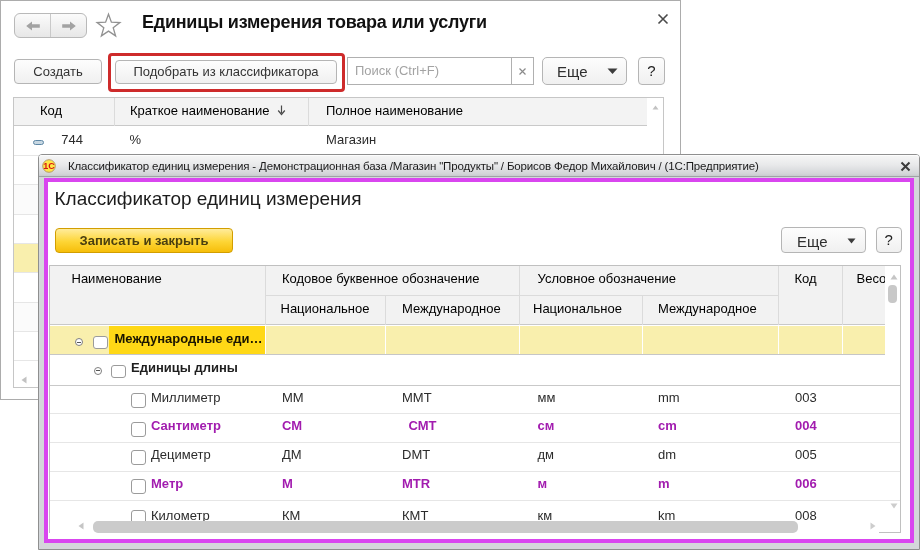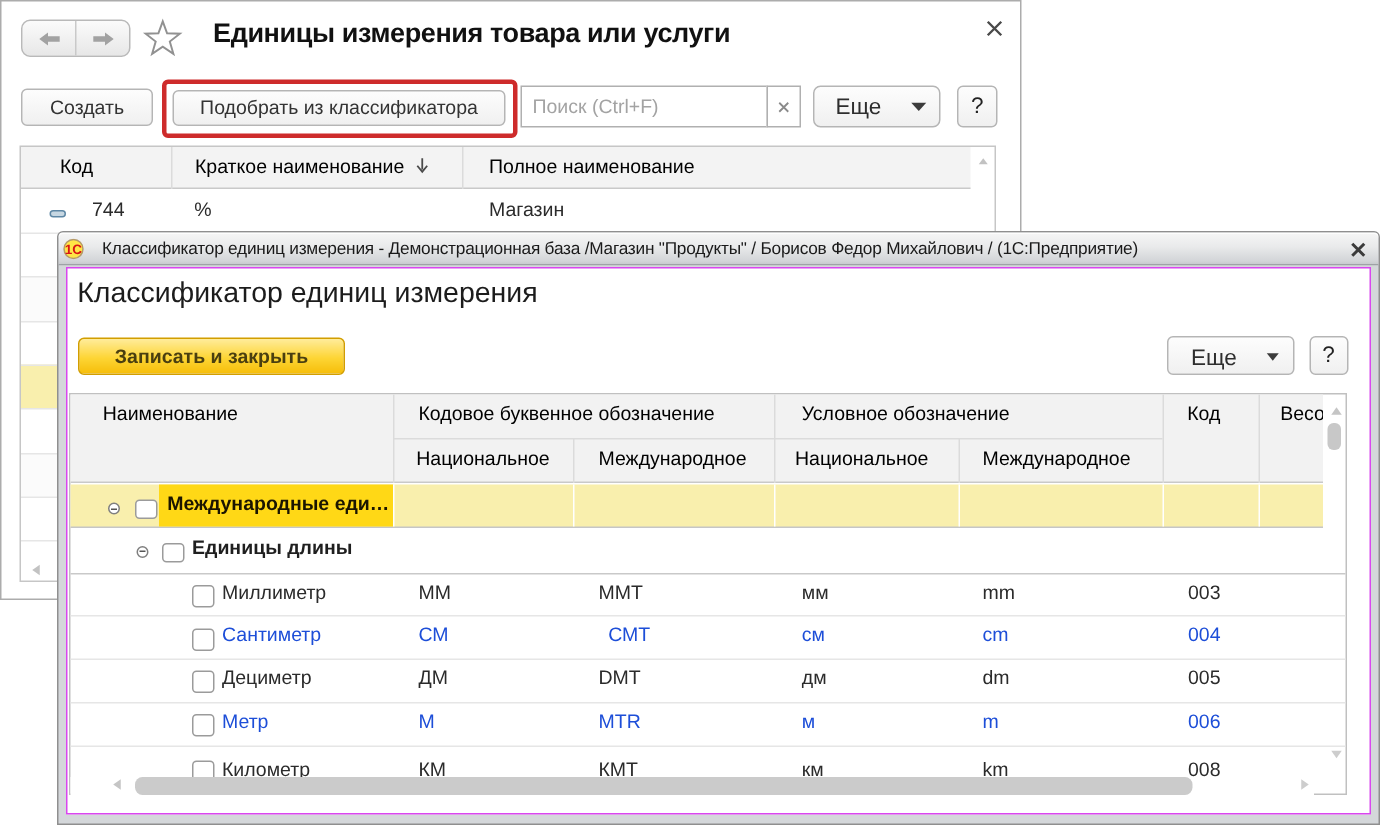--- a/index.html
+++ b/index.html
@@ -3,21 +3,21 @@
 <meta charset="utf-8">
 <style>
 * { margin:0; padding:0; box-sizing:border-box; }
 html,body { width:921px; height:550px; background:#fff; font-family:"Liberation Sans", sans-serif; overflow:hidden; }
 .abs { position:absolute; }
 #bgwin { position:absolute; left:0; top:0; width:681px; height:400px; border:1px solid #ACACAC; background:#fff; }
 #fgwin { position:absolute; left:38px; top:154px; width:882px; height:396px; border:1px solid #8F8F8F; border-radius:4px 4px 0 0; background:#D4D7DA; z-index:5; }
 .btn { position:absolute; border:1px solid #B5B5B5; border-radius:4px; background:linear-gradient(#FDFDFD,#F0F0F0); color:#333; font-size:13px; text-align:center; }
 .hdrtxt { position:absolute; color:#000000; font-size:13px; white-space:nowrap; }
 .celltxt { position:absolute; font-size:13px; white-space:nowrap; color:#2B2B2B; }
-.blue { color:#1d4ed8; }
+.blue { color:#a21caf;font-weight:bold; }
 .cb { position:absolute; width:15px; height:15px; border:1px solid #9B9B9B; border-radius:3px; background:#fff; }
 .exp { position:absolute; width:8px; height:8px; border:1px solid #7F7F7F; border-radius:50%; background:#fff; }
 .exp::after { content:""; position:absolute; left:1px; top:2.5px; width:4px; height:1px; background:#555; }
 .vline { position:absolute; width:1px; background:#DBDBDB; }
 .hline { position:absolute; height:1px; background:#E6E6E6; }
 </style>
 </head>
 <body>
 
 <div id="bgwin">
@@ -102,21 +102,21 @@
 
   <svg class="abs" style="left:3px;top:4px;" width="14" height="14" viewBox="0 0 14 14">
     <circle cx="7" cy="7" r="6.3" fill="#FFE646" stroke="#B59A68" stroke-width="1"></circle>
     <text x="7" y="10.2" font-size="9" font-weight="bold" fill="#D81515" text-anchor="middle" font-family="Liberation Sans">1С</text>
   </svg>
   <div class="abs" style="left:29px;top:0;line-height:22px;font-size:11.5px;letter-spacing:-0.15px;color:#1A1A1A;white-space:nowrap;">Классификатор единиц измерения - Демонстрационная база /Магазин "Продукты" / Борисов Федор Михайлович /  (1С:Предприятие)</div>
   <svg class="abs" style="left:861px;top:6px;" width="11" height="11" viewBox="0 0 11 11">
     <path d="M1.5 1.5 L9.5 9.5 M9.5 1.5 L1.5 9.5" stroke="#3B3B3B" stroke-width="2"></path>
   </svg>
 
-  <div class="abs" style="left:5px;top:23px;width:870px;height:365px;background:#fff;border:1px solid #d946ef;">
+  <div class="abs" style="left:5px;top:23px;width:870px;height:365px;background:#fff;border:4px solid #d946ef;">
 
     <div class="abs" style="left:6.5px;top:6px;font-size:19px;color:#1C1C1C;">Классификатор единиц измерения</div>
 
     <div class="abs" style="left:7px;top:45.5px;width:178px;height:25.5px;border:1px solid #D29E00;border-radius:4px;background:linear-gradient(#FFEC9B,#FDD535 55%,#F6BE0A);font-size:13px;font-weight:bold;color:#4A3F10;text-align:center;line-height:24px;">Записать и закрыть</div>
     <div class="btn" style="left:732.5px;top:45px;width:85px;height:25.5px;border-radius:4px;"></div>
     <div class="abs" style="left:749px;top:51px;font-size:15px;color:#2E2E2E;">Еще</div>
     <svg class="abs" style="left:799px;top:56px;" width="9" height="6" viewBox="0 0 9 6">
       <path d="M0.5 0.5 L8.5 0.5 L4.5 5.5 Z" fill="#3C3C3C"></path>
     </svg>
     <div class="btn" style="left:828px;top:45px;width:25.5px;height:25.5px;border-radius:4px;font-size:15px;line-height:24px;color:#222;">?</div>

